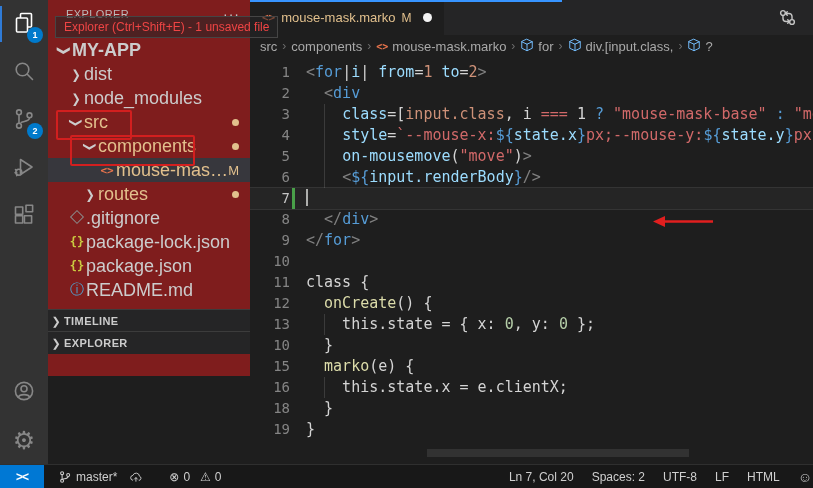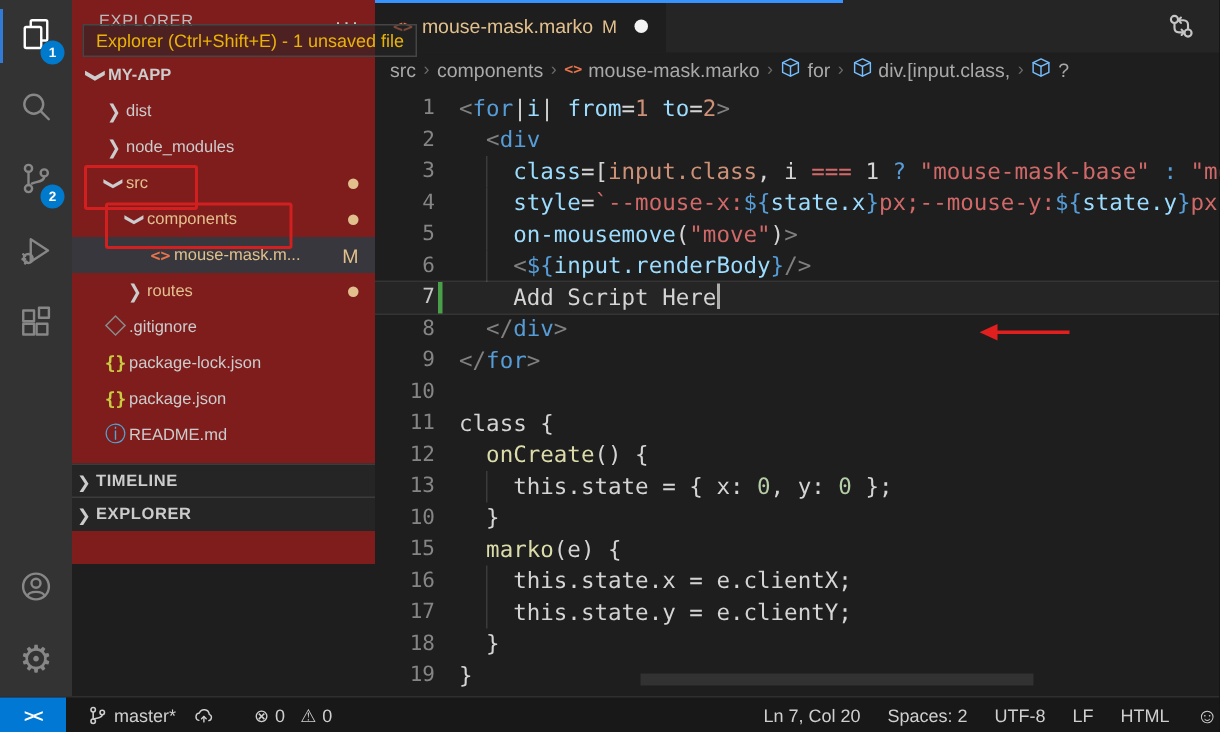--- a/index.html
+++ b/index.html
@@ -20,21 +20,21 @@
   
   .sidebar{position:absolute;left:48px;top:0;width:202px;height:376px;background:#7f1d1d;overflow:hidden;}
   .sb-header{height:28px;display:flex;align-items:center;padding:0 10px 0 18px;}
   .sb-title{font-size:11px;color:#bbbbbb;letter-spacing:.4px;}
   .sb-more{margin-left:auto;color:#c5c5c5;font-size:14px;letter-spacing:1px;cursor:pointer;}
   .tree{padding-top:10px;}
   .row{height:24px;display:flex;align-items:center;white-space:nowrap;cursor:pointer;position:relative;}
   .row.selected{background:#37373d;}
   .chev{width:16px;text-align:center;color:#cccccc;font-size:11px;flex:0 0 16px;transform:scaleY(1.15);}
   .chev.down{transform:rotate(90deg) scaleY(1.15);}
-  .row .label{font-size:11px;color:#cccccc;overflow:hidden;text-overflow:ellipsis;}
+  .row .label{font-size:18px;color:#cccccc;overflow:hidden;text-overflow:ellipsis;}
   .row.mod .label{color:#e2c08d;}
   .row .kind{width:18px;flex:0 0 18px;text-align:center;font-size:12px;}
   .kind.marko{color:#e8744c;font-family:"DejaVu Sans Mono",monospace;font-weight:700;font-size:11px;}
   .kind.json{color:#cbcb41;font-family:"DejaVu Sans Mono",monospace;font-weight:700;}
   .kind.info{color:#4fa6d5;font-size:14px;}
   .gitdiamond{display:inline-block;width:8px;height:8px;border:1.4px solid #8a8a8a;transform:rotate(45deg);}
   .row .right{margin-left:auto;margin-right:11px;display:flex;align-items:center;gap:6px;}
   .dot{width:7px;height:7px;border-radius:50%;background:#e2c08d;}
   .mbadge{color:#e2c08d;font-size:13px;}
   .root-row{font-weight:700;}
@@ -75,21 +75,21 @@
   .red-arrow{position:absolute;left:239px;top:4px;}
   .hscroll{position:absolute;left:177px;top:449px;width:262px;height:8px;background:rgba(121,121,121,0.22);}
 
   
   .anno-box{position:absolute;border:2px solid #d21f1f;border-radius:2px;z-index:20;pointer-events:none;}
   #box-src{left:56px;top:110px;width:72px;height:26px;}
   #box-components{left:70px;top:135px;width:121px;height:27px;}
 
   
   .tooltip{position:absolute;left:55px;top:16px;z-index:40;background:rgba(37,37,38,0.55);border:1px solid #454545;
-           color:#eab308;font-size:12px;padding:3px 8px;white-space:nowrap;}
+           color:#ef4444;font-size:12px;padding:3px 8px;white-space:nowrap;}
 
   
   .statusbar{position:absolute;left:0;bottom:0;width:813px;height:24px;background:#181818;border-top:1px solid #2f2f2f;
              display:flex;align-items:center;font-size:12px;color:#cfcfcf;box-sizing:border-box;}
   .sb-remote{width:44px;height:100%;background:#0078d4;color:#fff;display:flex;align-items:center;justify-content:center;
              font-weight:700;letter-spacing:-1px;font-size:12px;cursor:pointer;}
   .sb-item{display:flex;align-items:center;gap:4px;padding:0 6px;height:100%;cursor:pointer;}
   .sb-item svg{width:14px;height:14px;}
   .sb-right{margin-left:auto;display:flex;align-items:center;text-align:center;}
   .sb-right .sb-item{padding:0 9px;}
@@ -295,35 +295,34 @@
           <span>?</span>
         </span>
       </div>
     <div class="codearea" id="code-lines">
         <div class="code-line"><span class="ln">1</span><span class="lc"><span class="tok-p">&lt;</span><span class="tok-b">for</span><span class="tok-w">|</span><span class="tok-lb">i</span><span class="tok-w">|</span><span class="tok-w"> </span><span class="tok-lb">from</span><span class="tok-w">=</span><span class="tok-t">1</span><span class="tok-w"> </span><span class="tok-lb">to</span><span class="tok-w">=</span><span class="tok-t">2</span><span class="tok-p">&gt;</span></span></div>
         <div class="code-line"><span class="ln">2</span><span class="lc"><span class="tok-w">  </span><span class="tok-p">&lt;</span><span class="tok-b">div</span></span></div>
         <div class="code-line"><span class="ln">3</span><span class="lc"><span class="iguide" style="left:18px"></span><span class="tok-w">    </span><span class="tok-lb">class</span><span class="tok-w">=[</span><span class="tok-t">input.class</span><span class="tok-w">, i </span><span class="tok-s">===</span><span class="tok-w"> 1 </span><span class="tok-b">?</span><span class="tok-w"> </span><span class="tok-s">"mouse-mask-base"</span><span class="tok-w"> </span><span class="tok-b">:</span><span class="tok-w"> </span><span class="tok-s">"mou</span></span></div>
         <div class="code-line"><span class="ln">4</span><span class="lc"><span class="iguide" style="left:18px"></span><span class="tok-w">    </span><span class="tok-lb">style</span><span class="tok-w">=</span><span class="tok-s">`--mouse-x:</span><span class="tok-b">${</span><span class="tok-lb">state.x</span><span class="tok-b">}</span><span class="tok-s">px;--mouse-y:</span><span class="tok-b">${</span><span class="tok-lb">state.y</span><span class="tok-b">}</span><span class="tok-s">px;`</span></span></div>
         <div class="code-line"><span class="ln">5</span><span class="lc"><span class="iguide" style="left:18px"></span><span class="tok-w">    </span><span class="tok-lb">on-mousemove</span><span class="tok-w">(</span><span class="tok-s">"move"</span><span class="tok-w">)</span><span class="tok-p">&gt;</span></span></div>
         <div class="code-line"><span class="ln">6</span><span class="lc"><span class="iguide" style="left:18px"></span><span class="tok-w">    </span><span class="tok-p">&lt;</span><span class="tok-b">${</span><span class="tok-lb">input.renderBody</span><span class="tok-b">}</span><span class="tok-p">/&gt;</span></span></div>
-        <div class="code-line current"><span class="ln">7</span><span class="addedbar"></span><span class="lc"><span class="tok-w">    Add Script Here</span><span class="caret"></span><span class="red-arrow">
+        <div class="code-line current"><span class="ln">7</span><span class="addedbar"></span><span class="lc"><span class="caret"></span><span class="red-arrow">
             <svg width="62" height="13" viewBox="0 0 62 13">
               <line x1="11" y1="6.5" x2="60" y2="6.5" stroke="#e11f1f" stroke-width="2.4"></line>
               <polygon points="0,6.5 12,1 12,12" fill="#e11f1f"></polygon>
             </svg></span></span></div>
         <div class="code-line"><span class="ln">8</span><span class="lc"><span class="tok-w">  </span><span class="tok-p">&lt;/</span><span class="tok-b">div</span><span class="tok-p">&gt;</span></span></div>
         <div class="code-line"><span class="ln">9</span><span class="lc"><span class="tok-p">&lt;/</span><span class="tok-b">for</span><span class="tok-p">&gt;</span></span></div>
         <div class="code-line"><span class="ln">10</span><span class="lc"></span></div>
         <div class="code-line"><span class="ln">11</span><span class="lc"><span class="tok-w">class {</span></span></div>
         <div class="code-line"><span class="ln">12</span><span class="lc"><span class="tok-w">  </span><span class="tok-y">onCreate</span><span class="tok-w">() {</span></span></div>
         <div class="code-line"><span class="ln">13</span><span class="lc"><span class="iguide" style="left:18px"></span><span class="tok-w">    this.state = { x: </span><span class="tok-n">0</span><span class="tok-w">, y: </span><span class="tok-n">0</span><span class="tok-w"> };</span></span></div>
         <div class="code-line"><span class="ln">10</span><span class="lc"><span class="tok-w">  }</span></span></div>
         <div class="code-line"><span class="ln">15</span><span class="lc"><span class="tok-w">  </span><span class="tok-y">marko</span><span class="tok-w">(e) {</span></span></div>
         <div class="code-line"><span class="ln">16</span><span class="lc"><span class="iguide" style="left:18px"></span><span class="tok-w">    this.state.x = e.clientX;</span></span></div>
-        <div class="code-line"><span class="ln">17</span><span class="lc"><span class="iguide" style="left:18px"></span><span class="tok-w">    this.state.y = e.clientY;</span></span></div>
         <div class="code-line"><span class="ln">18</span><span class="lc"><span class="tok-w">  }</span></span></div>
         <div class="code-line"><span class="ln">19</span><span class="lc"><span class="tok-w">}</span></span></div>
       </div>
     <div class="hscroll"></div>
   </div>
 
   <div class="anno-box" id="box-src"></div>
   <div class="anno-box" id="box-components"></div>
 
   <div class="tooltip">Explorer (Ctrl+Shift+E) - 1 unsaved file</div>

